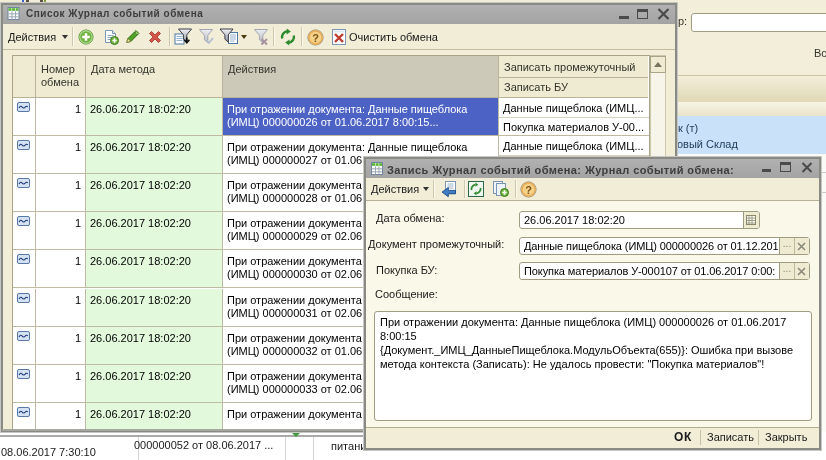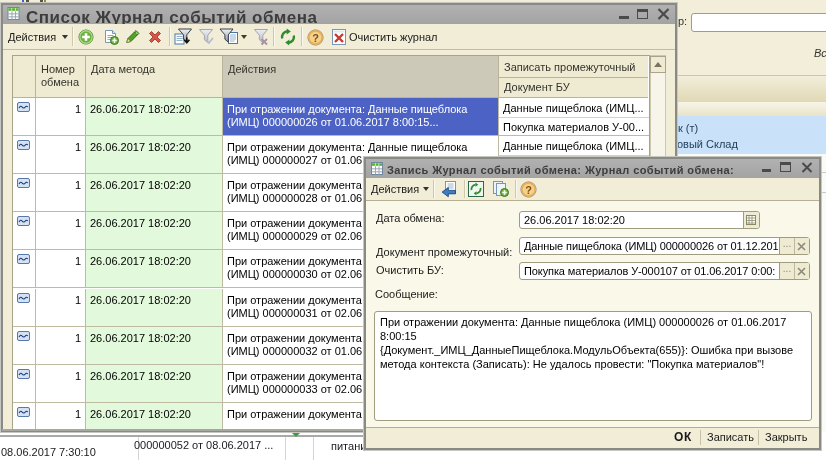--- a/index.html
+++ b/index.html
@@ -1,39 +1,39 @@
 <!DOCTYPE html>
 <html><head>
 <meta charset="utf-8">
 <style>
 html,body{margin:0;padding:0;}
 body{width:826px;height:460px;overflow:hidden;font-family:"Liberation Sans",sans-serif;background:#f1edd7;position:relative;}
 .abs{position:absolute;}
 .t11{font-size:11px;color:#000;white-space:nowrap;}
 .win{background:#f1edd7;border:2px solid #8a8a84;outline:1px solid #c6c6c2;box-sizing:border-box;}
 .titlebar{background:linear-gradient(#b1b1b1,#a3a3a3);border-bottom:1px solid #909090;}
-.titletxt{font-weight:bold;font-size:17px;letter-spacing:0.5px;color:#3d3d3d;white-space:nowrap;}
+.titletxt{font-weight:bold;font-size:10px;letter-spacing:0.5px;color:#3d3d3d;white-space:nowrap;}
 .toolbar{background:#f1edd7;border-bottom:1px solid #c2bd9e;}
 .sep{width:1px;background:#cdc8ab;border-right:1px solid #fbf9ef;}
 .hdrcell{background:#efebd3;box-sizing:border-box;border-right:1px solid #b9b39a;border-bottom:1px solid #b9b39a;font-size:11px;color:#33332b;padding:3px 0 0 5px;}
 .cell{box-sizing:border-box;border-right:1px solid #bfbaa2;font-size:11px;color:#000;overflow:hidden;}
 </style>
 </head>
 <body>
 
 <div class="abs" style="left:0;top:0;width:826px;height:3px;background:#f1edd7;"></div>
 <div class="abs" style="left:22px;top:0;width:2px;height:3px;background:#3b5fd0;"></div>
 <div class="abs" style="left:26px;top:0;width:3px;height:3px;background:#5a5140;"></div>
 <div class="abs" style="left:40px;top:0;width:3px;height:3px;background:#5a5140;"></div>
 <div class="abs" style="left:44px;top:0;width:2px;height:3px;background:#7a9a3a;"></div>
 
 <div class="abs" style="left:677px;top:0;width:149px;height:460px;background:#f2eeda;"></div>
 <div class="abs t11" style="left:678px;top:15px;color:#33332b;">р:</div>
 <div class="abs" style="left:691px;top:13px;width:140px;height:17px;background:#fff;border:1px solid #a09d82;border-radius:3px;"></div>
-<div class="abs t11" style="left:814px;top:47px;color:#33332b;font-style:italic;">Вс</div>
+<div class="abs t11" style="left:814px;top:47px;color:#33332b;">Вс</div>
 <div class="abs" style="left:677px;top:75px;width:149px;height:26px;background:linear-gradient(#f2eeda,#e0d8b5);border-top:1px solid #cbc6a6;border-bottom:1px solid #bdb793;"></div>
 <div class="abs" style="left:677px;top:102px;width:149px;height:14px;background:linear-gradient(#f8f5e8,#e9e3c8);border-bottom:1px solid #c6c1a1;"></div>
 <div class="abs" style="left:677px;top:116px;width:149px;height:37.5px;background:#c9e2f9;"></div>
 <div class="abs t11" style="left:678px;top:122px;color:#1e3a58;">к (т)</div>
 <div class="abs t11" style="left:677px;top:138px;color:#1e3a58;">овый Склад</div>
 <div class="abs" style="left:677px;top:153.5px;width:149px;height:306.5px;background:#fafaf6;"></div>
 <div class="abs" style="left:820px;top:172px;width:6px;height:1px;background:#c9c9c9;"></div>
 <div class="abs" style="left:820px;top:192px;width:6px;height:1px;background:#c9c9c9;"></div>
 
 <div class="abs" style="left:0;top:432px;width:826px;height:28px;background:#ffffff;"></div>
@@ -160,29 +160,29 @@
  <circle cx="8.5" cy="8.5" r="7.6" fill="#f6d188" stroke="#8f8f8b"></circle>
  <circle cx="8.5" cy="8.5" r="6.6" fill="none" stroke="#e8ae58" stroke-width="1.6"></circle>
  <text x="8.5" y="12.5" text-anchor="middle" font-family="Liberation Sans" font-size="11" font-weight="bold" fill="#7a5218">?</text>
 </svg>
 
 <svg class="abs" style="left:331px;top:29px;" width="16" height="16" viewBox="0 0 16 16">
  <rect x="1.5" y="0.5" width="13" height="15" fill="#fff" stroke="#7a96b4"></rect>
  <rect x="2.5" y="1.5" width="11" height="2" fill="#dfe9f2"></rect>
  <path d="M4 5 L12 13 M12 5 L4 13" stroke="#c23b30" stroke-width="2.4"></path>
 </svg>
-<div class="abs t11" style="left:349px;top:31px;color:#1a1a1a;">Очистить журнал</div>
+<div class="abs t11" style="left:349px;top:31px;color:#1a1a1a;">Очистить обмена</div>
 
 <div class="abs" style="left:12px;top:55px;width:638px;height:374px;border:1px solid #a9a489;box-sizing:border-box;background:#fff;overflow:hidden;" id="tbl"></div>
 <div class="abs hdrcell" style="left:13px;top:56px;width:23px;height:41.5px;"></div>
 <div class="abs hdrcell" style="left:36px;top:56px;width:50px;height:41.5px;padding-top:7px;line-height:12.5px;">Номер<br>обмена</div>
 <div class="abs hdrcell" style="left:86px;top:56px;width:137px;height:41.5px;padding-top:7px;">Дата метода</div>
 <div class="abs hdrcell" style="left:223px;top:56px;width:276px;height:41.5px;background:#cdc9b9;padding-top:7px;">Действия</div>
 <div class="abs hdrcell" style="left:499px;top:56px;width:149px;height:21.5px;border-right:none;padding-top:5px;">Записать промежуточный</div>
-<div class="abs hdrcell" style="left:499px;top:77.5px;width:149px;height:20px;border-right:none;padding-top:3.5px;">Документ БУ</div>
+<div class="abs hdrcell" style="left:499px;top:77.5px;width:149px;height:20px;border-right:none;padding-top:3.5px;">Записать БУ</div>
 <div class="abs" style="left:13px;top:97.5px;width:636px;height:331px;overflow:hidden;">
 <div class="abs" style="left:0;top:0.0px;width:636px;height:38.2px;">
 <div class="abs cell" style="left:0;top:0;width:23px;height:38.2px;background:#fff;border-bottom:1px solid #bfbaa2;"></div>
 <div class="abs cell" style="left:23px;top:0;width:50px;height:38.2px;background:#fff;border-bottom:1px solid #bfbaa2;text-align:right;padding:5px 4px 0 0;">1</div>
 <div class="abs cell" style="left:73px;top:0;width:137px;height:38.2px;background:#e2f9dc;border-bottom:1px solid #bfbaa2;padding:5px 0 0 4px;">26.06.2017 18:02:20</div>
 <div class="abs cell" style="left:210px;top:0;width:276px;height:38.2px;background:#4c62c4;border-bottom:1px solid #bfbaa2;padding:5px 0 0 4px;color:#fff;line-height:13px;white-space:nowrap;">При отражении документа: Данные пищеблока<br>(ИМЦ) 000000026 от 01.06.2017 8:00:15...</div>
 <div class="abs" style="left:486px;top:0;width:150px;height:38.2px;background:#fff;border-bottom:1px solid #bfbaa2;box-sizing:border-box;">
 <div class="abs" style="left:0;top:19px;width:150px;height:1px;background:#d8d4bc;"></div>
 <div class="abs t11" style="left:4px;top:4px;">Данные пищеблока (ИМЦ...</div>
 <div class="abs t11" style="left:4px;top:23px;">Покупка материалов У-00...</div>
@@ -356,22 +356,22 @@
 <svg class="abs" style="left:520px;top:181px;" width="17" height="17" viewBox="0 0 17 17">
  <circle cx="8.5" cy="8.5" r="7.6" fill="#f6d188" stroke="#8f8f8b"></circle>
  <circle cx="8.5" cy="8.5" r="6.6" fill="none" stroke="#e8ae58" stroke-width="1.6"></circle>
  <text x="8.5" y="12.5" text-anchor="middle" font-family="Liberation Sans" font-size="11" font-weight="bold" fill="#7a5218">?</text>
 </svg>
 
 <div class="abs" style="left:366px;top:201px;width:452.5px;height:225.5px;background:#faf8e9;"></div>
 <div class="abs" style="left:366px;top:426.5px;width:452.5px;height:1px;background:#b3ae8e;"></div>
 
 <div class="abs t11" style="left:376px;top:212px;color:#1a1a1a;">Дата обмена:</div>
-<div class="abs t11" style="left:376px;top:238px;color:#1a1a1a;margin-top:8px;">Документ промежуточный:</div>
-<div class="abs t11" style="left:376px;top:263.5px;color:#1a1a1a;">Очистить БУ:</div>
+<div class="abs t11" style="left:368px;top:238px;color:#1a1a1a;">Документ промежуточный:</div>
+<div class="abs t11" style="left:376px;top:263.5px;color:#1a1a1a;">Покупка БУ:</div>
 <div class="abs t11" style="left:375px;top:288px;color:#1a1a1a;">Сообщение:</div>
 
 <div class="abs" style="left:519px;top:211px;width:241px;height:18px;background:#fff;border:1px solid #9f9c80;border-radius:3px;box-sizing:border-box;"></div>
 <div class="abs" style="left:743px;top:212px;width:16px;height:16px;background:#efebd3;border-left:1px solid #9f9c80;border-radius:0 2px 2px 0;box-sizing:border-box;"></div>
 <svg class="abs" style="left:746px;top:215px;" width="10" height="10" viewBox="0 0 10 10">
  <rect x="0.5" y="0.5" width="9" height="9" fill="#fff" stroke="#8a8a6a"></rect>
  <path d="M0.5 3 h9 M0.5 5.5 h9 M0.5 8 h9 M3 0.5 v9 M6 0.5 v9" stroke="#8a8a6a" stroke-width="0.8"></path>
 </svg>
 <div class="abs t11" style="left:524px;top:214px;">26.06.2017 18:02:20</div>
 

